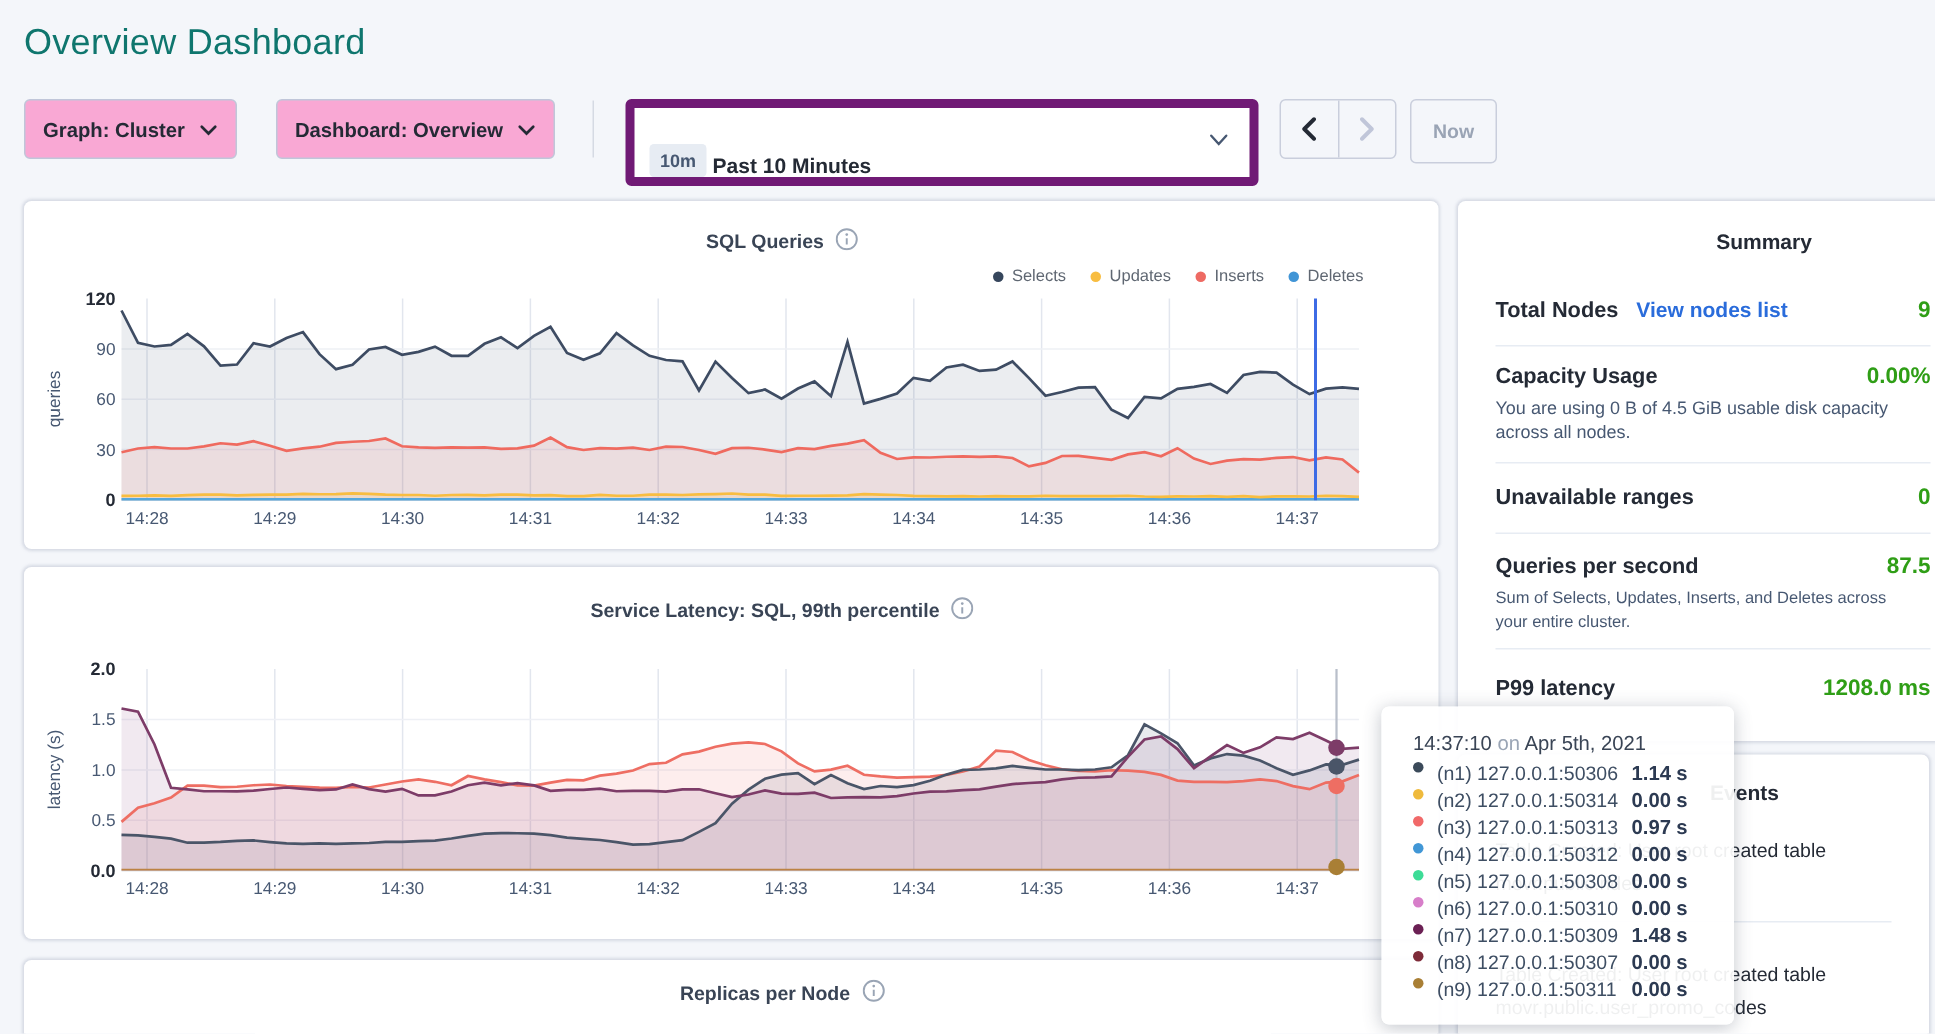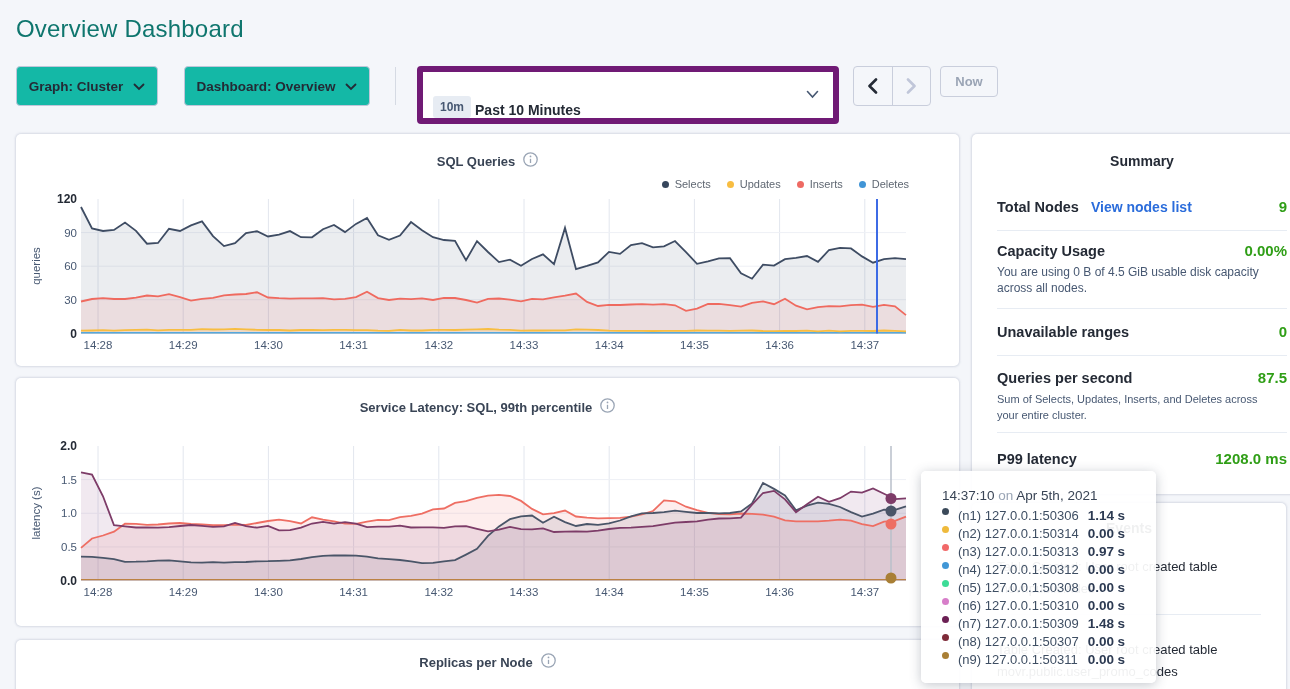--- a/index.html
+++ b/index.html
@@ -1,32 +1,32 @@
 <!DOCTYPE html>
 <html><head>
 <meta charset="utf-8">
 <style>
 * { margin:0; padding:0; box-sizing:border-box; }
 html,body { width:1290px; height:689px; overflow:hidden; }
 body { background:#f4f6fa; font-family:"Liberation Sans", sans-serif; color:#242a35; position:relative; }
 h1 { position:absolute; left:16px; top:15px; font-size:24px; font-weight:400; color:#0f766e; letter-spacing:0.2px; }
-.card { position:absolute; background:#fff; border-radius:5px; box-shadow:0 0 2px 1px rgba(160,170,190,0.35); }
-
-
-.btn { position:absolute; top:66px; height:40px; background:#14b8a6; border:1px solid #c0c6d9; border-radius:4px; font-size:13.5px; font-weight:700; color:#242a35; display:flex; align-items:center; justify-content:center; }
+.card { position:absolute; background:#fff; border-radius:5px; box-shadow:0 0 2px 1px rgba(160,170,190,0.35);padding-left:34px; }
+
+
+.btn { position:absolute; top:66px; height:40px; background:#f9a8d4; border:1px solid #c0c6d9; border-radius:4px; font-size:13.5px; font-weight:700; color:#242a35; display:flex; align-items:center; justify-content:center; }
 .chev { margin-left:10px; }
 .vsep { position:absolute; left:395px; top:67px; width:1px; height:38px; background:#d5dae3; }
 .timesel { position:absolute; left:417px; top:66px; width:422px; height:58px; background:#fff; border:6px solid #701a75; border-radius:4px; display:flex; align-items:flex-end; }
 .badge10 { margin-left:10px; background:#e7ecf3; border-radius:3px; font-size:12px; font-weight:700; color:#475872; padding:4px 7px; }
 .tstext { margin-left:4px; font-size:14px; font-weight:700; color:#242a35; }
 .tschev { position:absolute; right:14px; top:13px; }
 .arrowgrp { position:absolute; left:853px; top:66px; width:78px; height:40px; border:1px solid #c9cedc; border-radius:4px; display:flex; }
 .arrowgrp .half { flex:1; display:flex; align-items:center; justify-content:center; }
 .arrowgrp .half:first-child { border-right:1px solid #c9cedc; }
-.nowbtn { position:absolute; left:940px; top:66px; width:58px; height:31px; border:1px solid #c9cedc; border-radius:4px; font-size:13px; font-weight:700; color:#9aa4b5; display:flex; align-items:center; justify-content:center; }
+.nowbtn { position:absolute; left:940px; top:66px; width:58px; height:43px; border:1px solid #c9cedc; border-radius:4px; font-size:13px; font-weight:700; color:#9aa4b5; display:flex; align-items:center; justify-content:center; }
 
 
 #card1 { left:16px; top:134px; width:943px; height:232px; }
 #card2 { left:16px; top:378px; width:943px; height:248px; }
 #card3 { left:16px; top:640px; width:943px; height:120px; }
 .ctitle { position:absolute; width:100%; top:0; text-align:center; font-size:13px; font-weight:700; color:#394455; }
 .ctitle .ttxt { vertical-align:middle; }
 .infoic { display:inline-block; vertical-align:middle; margin-left:8px; }
 #card1 .ctitle { top:18px; }
 #card2 .ctitle { top:20px; }

